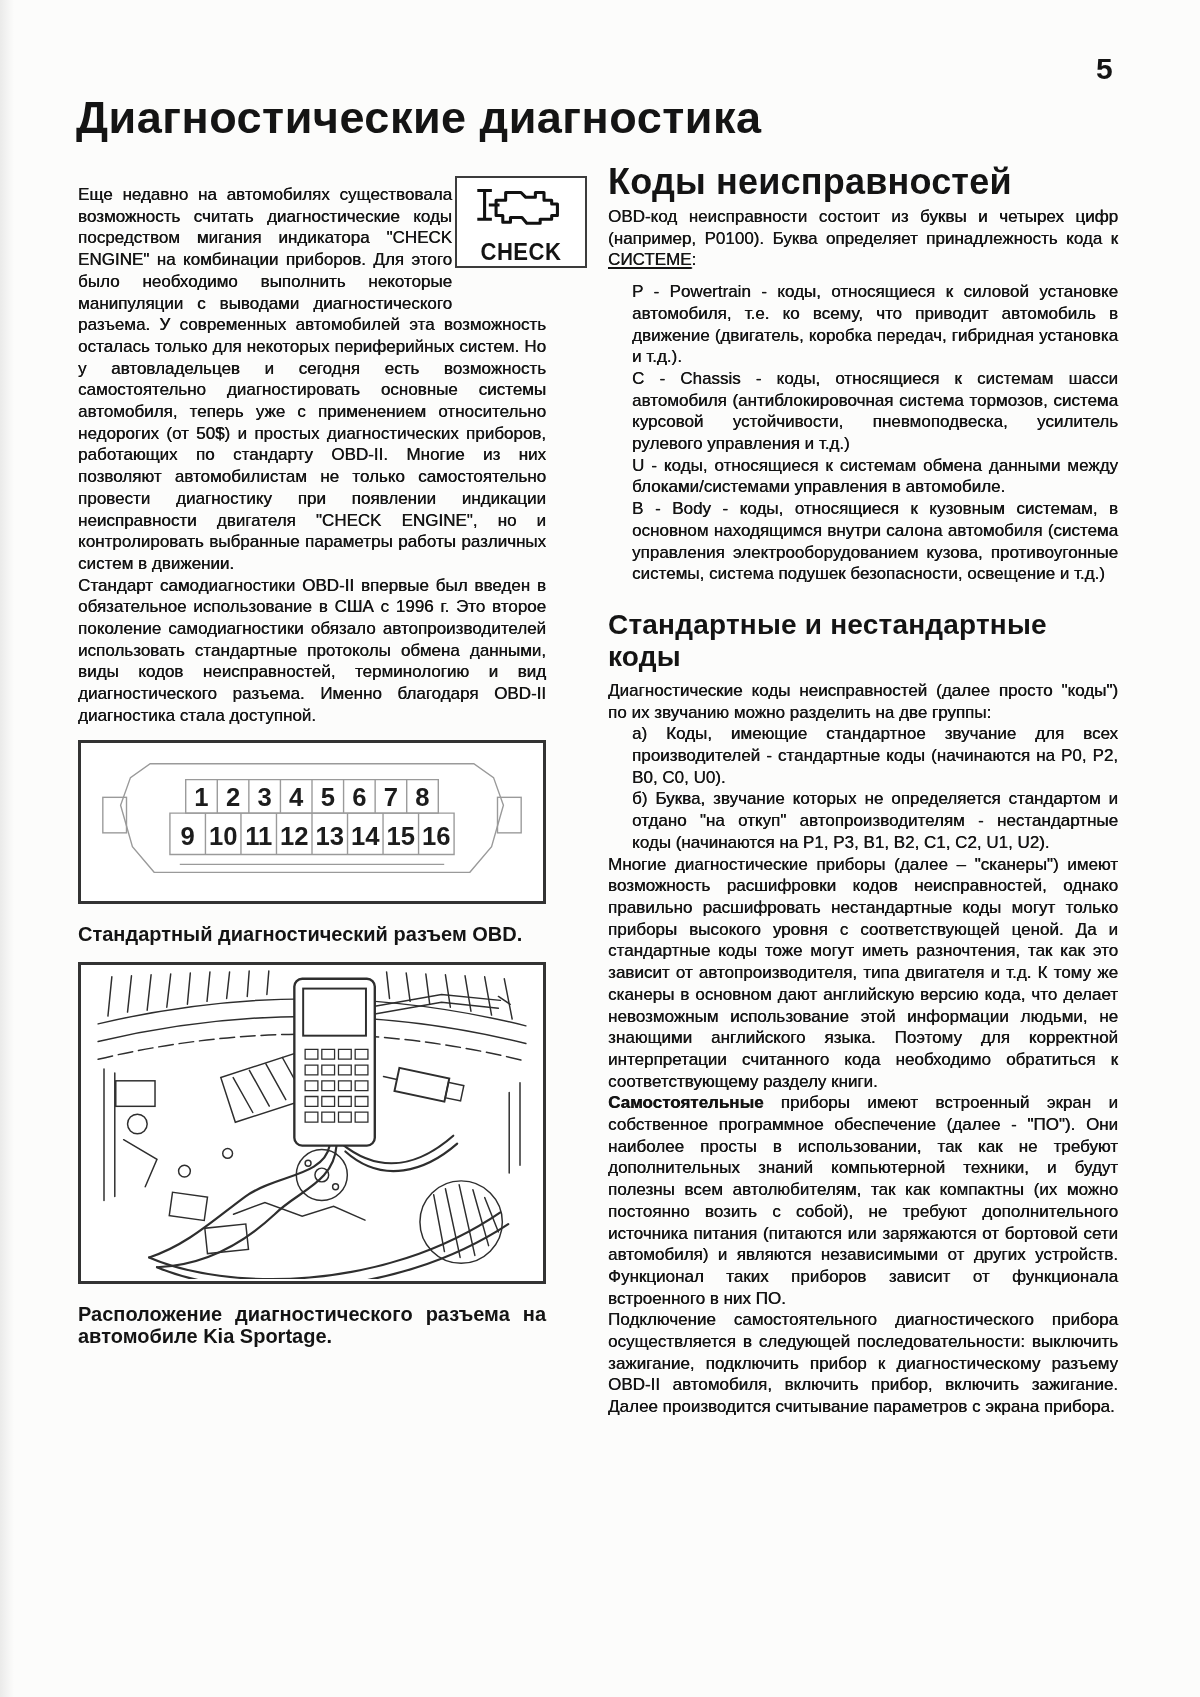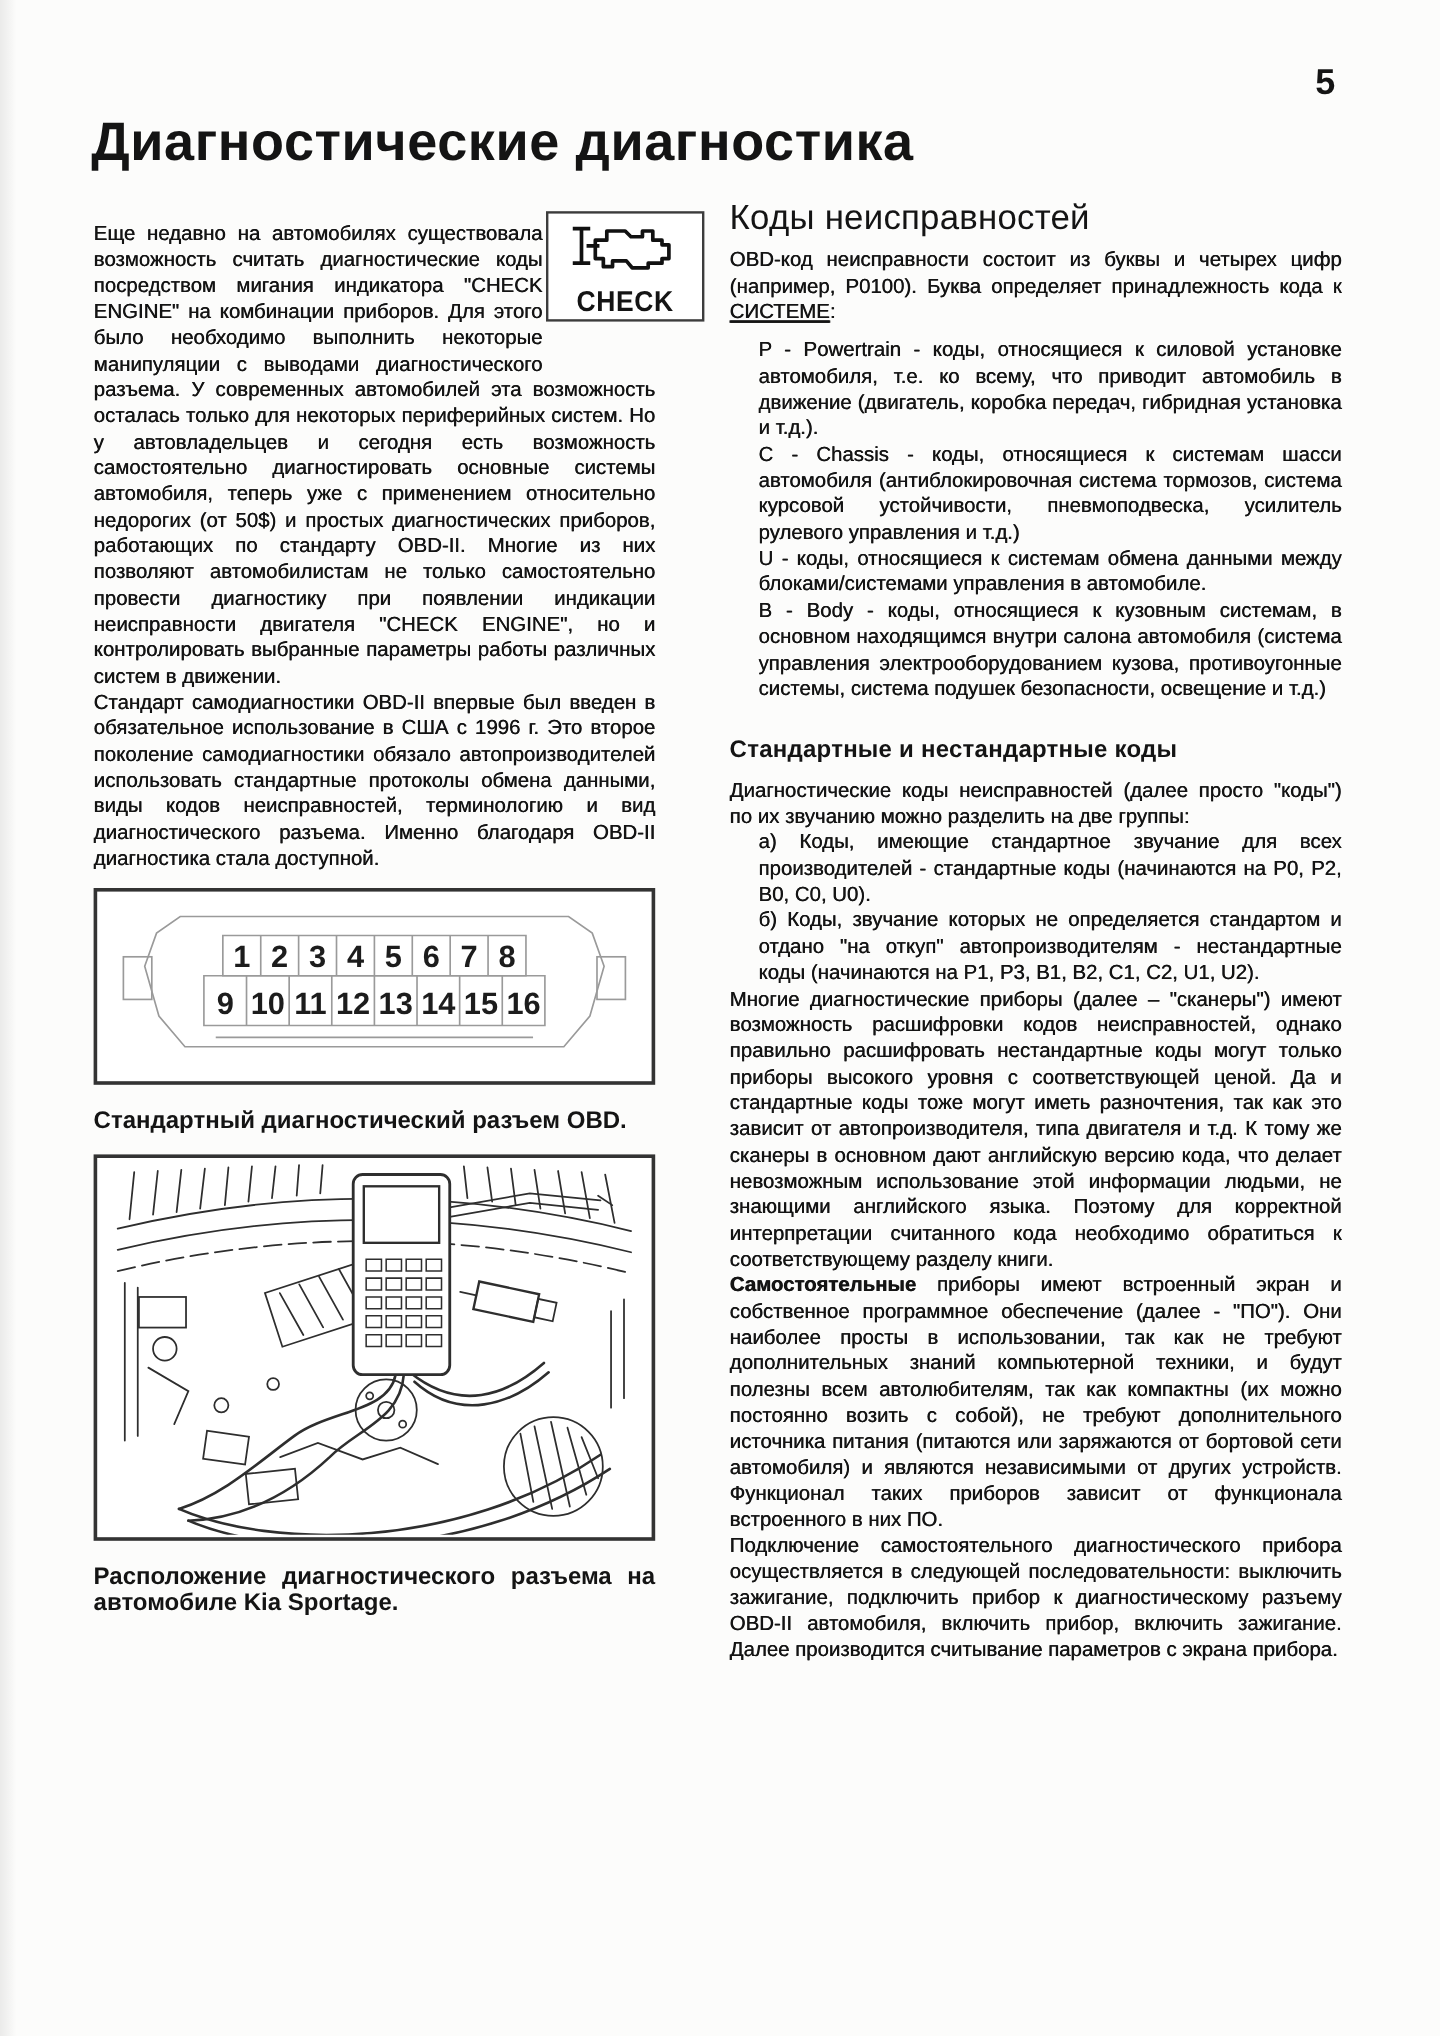--- a/index.html
+++ b/index.html
@@ -14,22 +14,22 @@
   .bt b{text-shadow:.5px 0 0 currentColor;}
   .float-spacer{float:right;width:94px;height:110px;}
   .check-box{position:absolute;left:455px;top:176px;width:128px;height:88px;border:2px solid #3c3c3c;
              background:#fff;display:flex;flex-direction:column;align-items:center;justify-content:center;gap:12px;}
   .check-label{font-size:24px;font-weight:bold;letter-spacing:.5px;line-height:1;margin-top:1px;
                transform:scaleX(.92);}
   .figbox{border:3px solid #333;background:#fff;display:flex;align-items:center;justify-content:center;overflow:hidden;}
   .fig1{margin-top:13px;height:158px;}
   .fig2{margin-top:17px;height:316px;}
   .caption{font-size:20px;line-height:22px;font-weight:bold;margin:19px 0 0 0;text-align:justify;}
-  .h1{font-size:29px;font-weight:normal;line-height:32px;margin:0 0 8px 0;letter-spacing:.2px;}
-  .h2{font-size:20px;font-weight:bold;line-height:32px;margin:24px 0 7px 0;letter-spacing:.2px;}
+  .h1{font-size:36px;font-weight:bold;line-height:32px;margin:0 0 8px 0;letter-spacing:.2px;}
+  .h2{font-size:28px;font-weight:bold;line-height:32px;margin:24px 0 7px 0;letter-spacing:.2px;}
   .indent{padding-left:24px;}
   .gap-top{margin-top:10px;}
   .ul{text-decoration:underline;text-decoration-thickness:1.5px;text-underline-offset:2px;}
   .scan-edge{position:absolute;left:0;top:0;width:14px;height:1697px;
              background:linear-gradient(90deg,rgba(0,0,0,.07),rgba(0,0,0,0));}
   svg text{font-family:"Liberation Sans",sans-serif;}
 </style>
 </head>
 <body>
 
@@ -141,18 +141,18 @@
     <div class="h1">Коды неисправностей</div>
     <p class="bt"><span>OBD-код неисправности состоит из буквы и четырех цифр (например, P0100). Буква определяет принадлежность кода к </span><span class="ul">СИСТЕМЕ</span><span>:</span></p>
     <p class="bt indent gap-top">P - Powertrain - коды, относящиеся к силовой установке автомобиля, т.е. ко всему, что приводит автомобиль в движение (двигатель, коробка передач, гибридная установка и т.д.).</p>
     <p class="bt indent">C - Chassis - коды, относящиеся к системам шасси автомобиля (антиблокировочная система тормозов, система курсовой устойчивости, пневмоподвеска, усилитель рулевого управления и т.д.)</p>
     <p class="bt indent">U - коды, относящиеся к системам обмена данными между блоками/системами управления в автомобиле.</p>
     <p class="bt indent">B - Body - коды, относящиеся к кузовным системам, в основном находящимся внутри салона автомобиля (система управления электрооборудованием кузова, противоугонные системы, система подушек безопасности, освещение и т.д.)</p>
 
     <div class="h2">Стандартные и нестандартные коды</div>
     <p class="bt">Диагностические коды неисправностей (далее просто "коды") по их звучанию можно разделить на две группы:</p>
     <p class="bt indent">а) Коды, имеющие стандартное звучание для всех производителей - стандартные коды (начинаются на P0, P2, B0, C0, U0).</p>
-    <p class="bt indent">б) Коды, звучание которых не определяется стандартом и отдано "на откуп" автопроизводителям - нестандартные коды (начинаются на P1, P3, B1, B2, C1, C2, U1, U2).</p>
+    <p class="bt indent">б) Буква, звучание которых не определяется стандартом и отдано "на откуп" автопроизводителям - нестандартные коды (начинаются на P1, P3, B1, B2, C1, C2, U1, U2).</p>
     <p class="bt">Многие диагностические приборы (далее – "сканеры") имеют возможность расшифровки кодов неисправностей, однако правильно расшифровать нестандартные коды могут только приборы высокого уровня с соответствующей ценой. Да и стандартные коды тоже могут иметь разночтения, так как это зависит от автопроизводителя, типа двигателя и т.д. К тому же сканеры в основном дают английскую версию кода, что делает невозможным использование этой информации людьми, не знающими английского языка. Поэтому для корректной интерпретации считанного кода необходимо обратиться к соответствующему разделу книги.</p>
     <p class="bt"><b>Самостоятельные</b><span> приборы имеют встроенный экран и собственное программное обеспечение (далее - "ПО"). Они наиболее просты в использовании, так как не требуют дополнительных знаний компьютерной техники, и будут полезны всем автолюбителям, так как компактны (их можно постоянно возить с собой), не требуют дополнительного источника питания (питаются или заряжаются от бортовой сети автомобиля) и являются независимыми от других устройств. Функционал таких приборов зависит от функционала встроенного в них ПО.</span></p>
     <p class="bt">Подключение самостоятельного диагностического прибора осуществляется в следующей последовательности: выключить зажигание, подключить прибор к диагностическому разъему OBD-II автомобиля, включить прибор, включить зажигание. Далее производится считывание параметров с экрана прибора.</p>
   </div>
 </div>
 
 </body></html>

